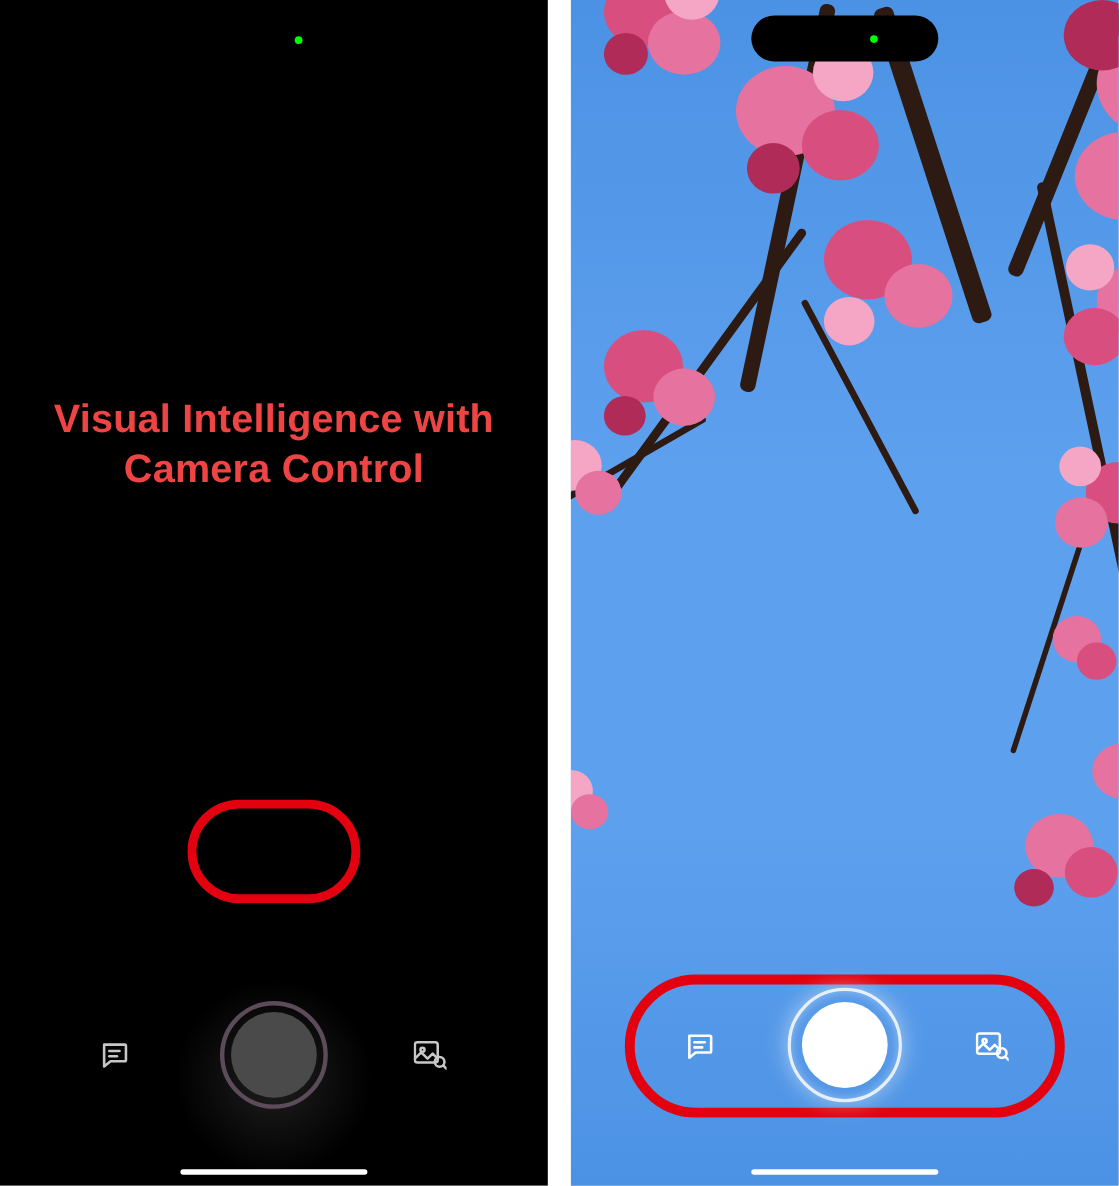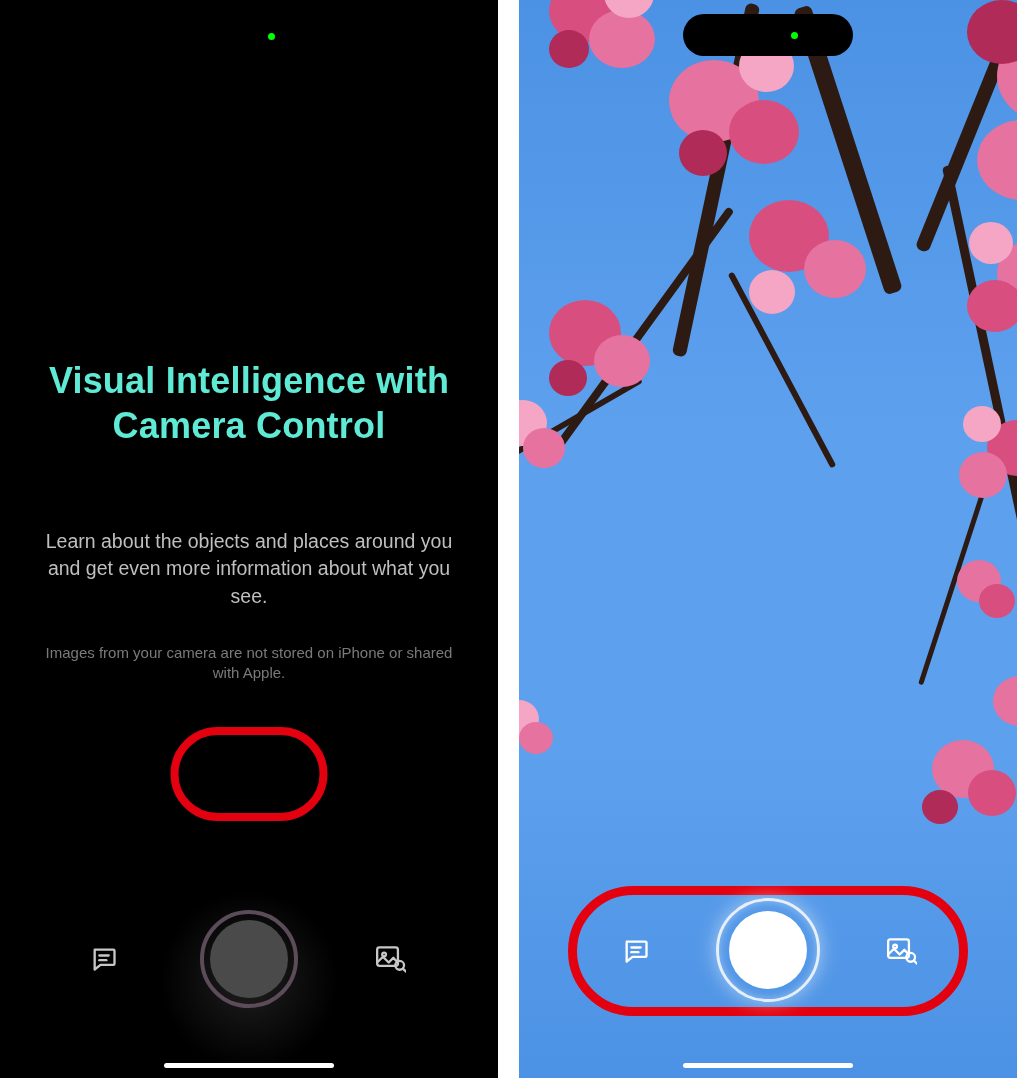--- a/index.html
+++ b/index.html
@@ -5,21 +5,21 @@
   * { box-sizing: border-box; margin: 0; padding: 0; }
   html, body { width: 1017px; height: 1078px; overflow: hidden; background:#fff; }
   .container { display:flex; width:1017px; height:1078px; }
   .phone { position:relative; width:498px; height:1078px; overflow:hidden; }
   .gap { width:21px; height:1078px; background:#fff; }
   .phone.left { background:#000; }
   .phone.right { background:#4f95e6; }
   .green-dot { position:absolute; top:33px; left:268px; width:7px; height:7px; border-radius:50%; background:#0f0; }
   .dynisland { position:absolute; top:14px; left:50%; transform:translateX(-50%); width:170px; height:42px; border-radius:21px; background:#000; }
   .dyn-dot { position:absolute; top:18px; right:55px; width:7px; height:7px; border-radius:50%; background:#0f0; }
-  .title { position:absolute; top:358px; left:0; right:0; padding:0 40px; color:#5eead4; font-family:-apple-system,Helvetica,Arial,sans-serif; font-weight:700; font-size:36px; line-height:1.25; text-align:center; letter-spacing:.2px; }
+  .title { position:absolute; top:358px; left:0; right:0; padding:0 40px; color:#ef4444; font-family:-apple-system,Helvetica,Arial,sans-serif; font-weight:700; font-size:36px; line-height:1.25; text-align:center; letter-spacing:.2px; }
   .desc { position:absolute; top:528px; left:0; right:0; padding:0 40px; color:#bfbfbf; font-family:-apple-system,Helvetica,Arial,sans-serif; font-size:19.5px; line-height:1.4; text-align:center; }
   .disclaimer { position:absolute; top:643px; left:0; right:0; padding:0 44px; color:#7a7a7a; font-family:-apple-system,Helvetica,Arial,sans-serif; font-size:15px; line-height:1.35; text-align:center; }
   .continue-ring { position:absolute; top:727px; left:50%; transform:translateX(-50%); width:157px; height:94px; border:8px solid #e3000f; border-radius:47px; }
   .continue-btn { position:absolute; top:751px; left:50%; transform:translateX(-50%); width:113px; height:47px; background:#2a2a2a; border-radius:24px; display:flex; align-items:center; justify-content:center; color:#e1e1e1; font-family:-apple-system,Helvetica,Arial,sans-serif; font-size:18px; }
   .shutter-ring.left-ring { position:absolute; top:910px; left:50%; transform:translateX(-50%); width:98px; height:98px; border-radius:50%; border:4px solid #5c4c5a; display:flex; align-items:center; justify-content:center; }
   .shutter-inner-left { width:78px; height:78px; border-radius:50%; background:#4a4a4a; }
   .glow-left { position:absolute; top:880px; left:50%; transform:translateX(-50%); width:220px; height:200px; background:radial-gradient(circle, rgba(255,255,255,.12) 0%, rgba(255,255,255,0) 60%); pointer-events:none; }
   .chat-icon { position:absolute; width:28px; height:28px; }
   .chat-icon svg, .search-icon svg { width:100%; height:100%; stroke:#fff; fill:none; stroke-width:2; stroke-linecap:round; stroke-linejoin:round; }
   .chat-left { top:945px; left:90px; opacity:.78; }
@@ -43,22 +43,20 @@
 </style>
 </head>
 <body>
 
 <div class="container">
 
   <div class="phone left">
     <div class="green-dot"></div>
 
     <h1 class="title">Visual Intelligence with Camera Control</h1>
-    <p class="desc">Learn about the objects and places around you and get even more information about what you see.</p>
-    <p class="disclaimer">Images from your camera are not stored on iPhone or shared with Apple.</p>
 
     <div class="continue-ring"></div>
 
     <div class="glow-left"></div>
 
     <div class="chat-icon chat-left">
       <svg viewBox="0 0 24 24">
           <path d="M4 4h16a1 1 0 0 1 1 1v11a1 1 0 0 1-1 1H9l-5 4V5a1 1 0 0 1 1-1z"></path>
           <line x1="8" y1="9" x2="16" y2="9"></line>
           <line x1="8" y1="13" x2="14" y2="13"></line>

